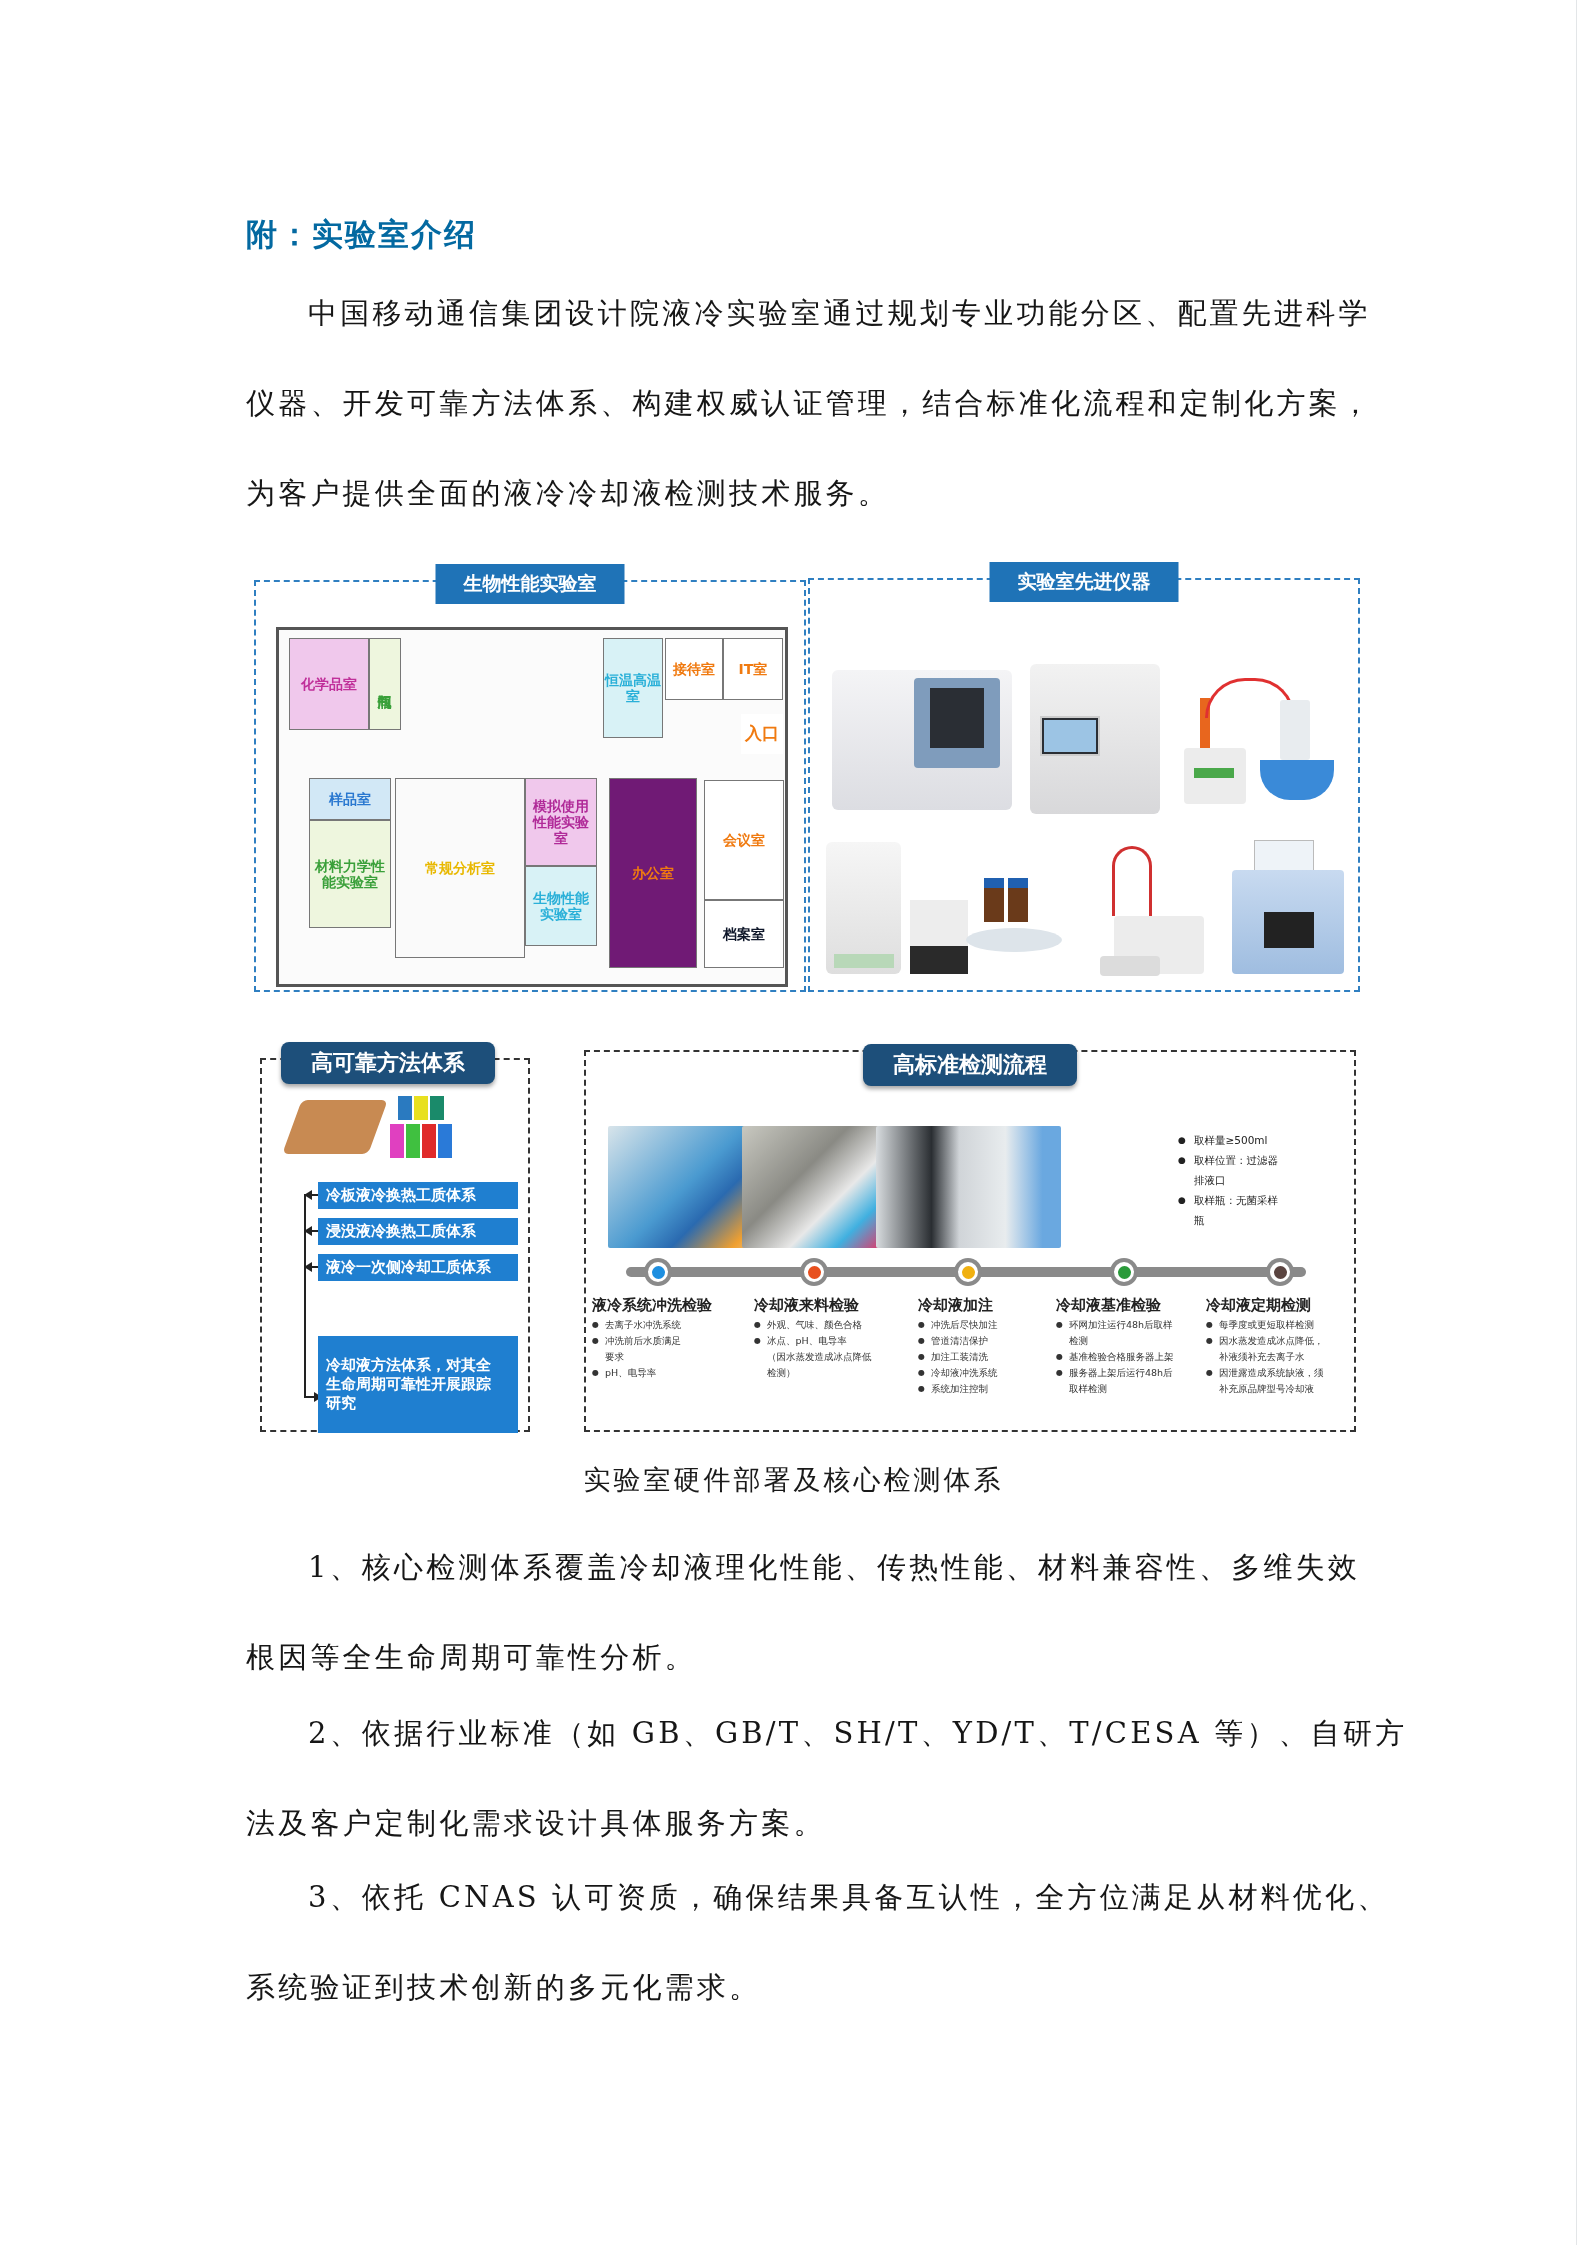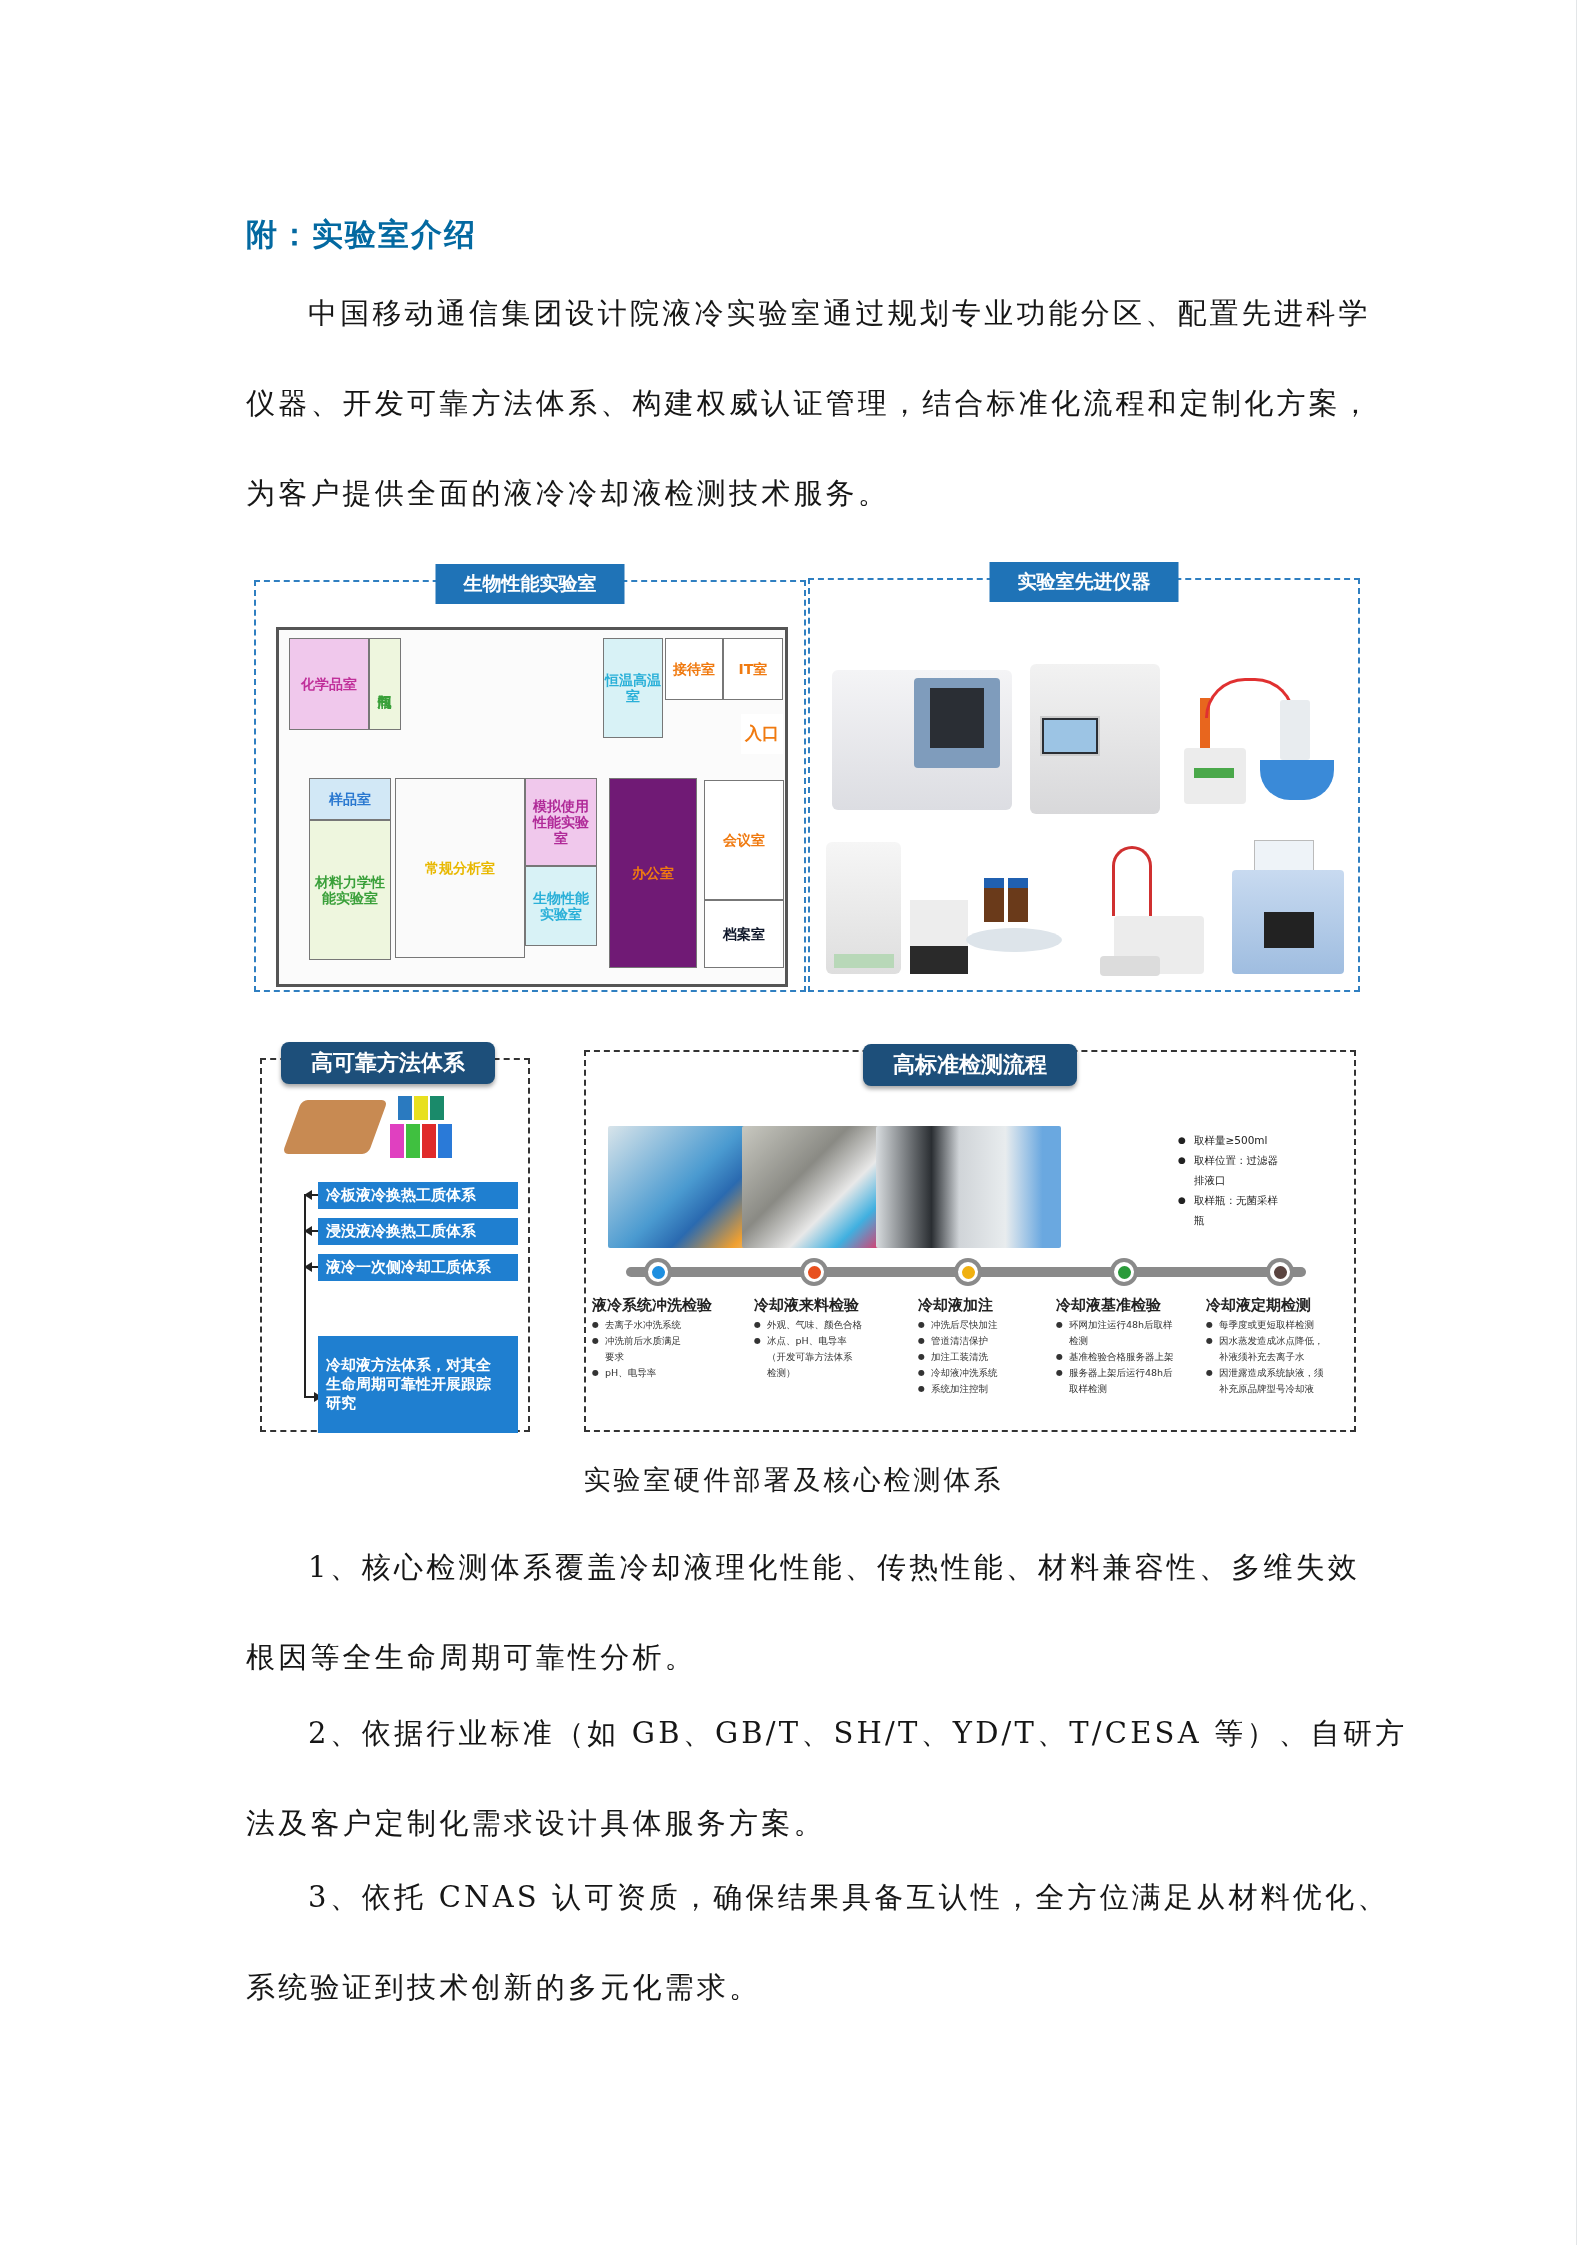--- a/index.html
+++ b/index.html
@@ -87,21 +87,21 @@
 
     <div class="room" style="left:30px; top:148px; width:82px; height:42px; background:#d2e8f6; color:#2a78d0;">
         <span>样品室</span>
       </div>
     <div class="room" style="left:116px; top:148px; width:130px; height:180px; background:#fafafa; color:#e8b800;">
         <span>常规分析室</span>
       </div>
     <div class="room" style="left:246px; top:148px; width:72px; height:88px; background:#f0c8ec; color:#b02a98; padding:2px;">
         <span>模拟使用性能实验室</span>
       </div>
-    <div class="room" style="left:30px; top:190px; width:82px; height:140px; background:#eef6de; color:#3aa03a; padding:2px;">
+    <div class="room" style="left:30px; top:190px; width:82px; height:108px; background:#eef6de; color:#3aa03a; padding:2px;">
         <span>材料力学性能实验室</span>
       </div>
     <div class="room" style="left:246px; top:236px; width:72px; height:80px; background:#d8f2f6; color:#2ab0d8; padding:2px;">
         <span>生物性能实验室</span>
       </div>
     <div class="room" style="left:330px; top:148px; width:88px; height:190px; background:#701a75; color:#f07a10;">
         <span>办公室</span>
       </div>
     <div class="room" style="left:425px; top:150px; width:80px; height:120px; background:#fff; color:#f07a10;">
         <span>会议室</span>
@@ -239,21 +239,21 @@
       <li class="bullet">冲洗前后水质满足</li>
       <li>要求</li>
       <li class="bullet">pH、电导率</li>
     </ul>
   </div>
   <div class="step" style="left:168px;">
     <div class="step-title">冷却液来料检验</div>
     <ul>
       <li class="bullet">外观、气味、颜色合格</li>
       <li class="bullet">冰点、pH、电导率</li>
-      <li>（开发可靠方法体系</li>
+      <li>（因水蒸发造成冰点降低</li>
       <li>检测）</li>
     </ul>
   </div>
   <div class="step" style="left:332px;">
     <div class="step-title">冷却液加注</div>
     <ul>
       <li class="bullet">冲洗后尽快加注</li>
       <li class="bullet">管道清洁保护</li>
       <li class="bullet">加注工装清洗</li>
       <li class="bullet">冷却液冲洗系统</li>

